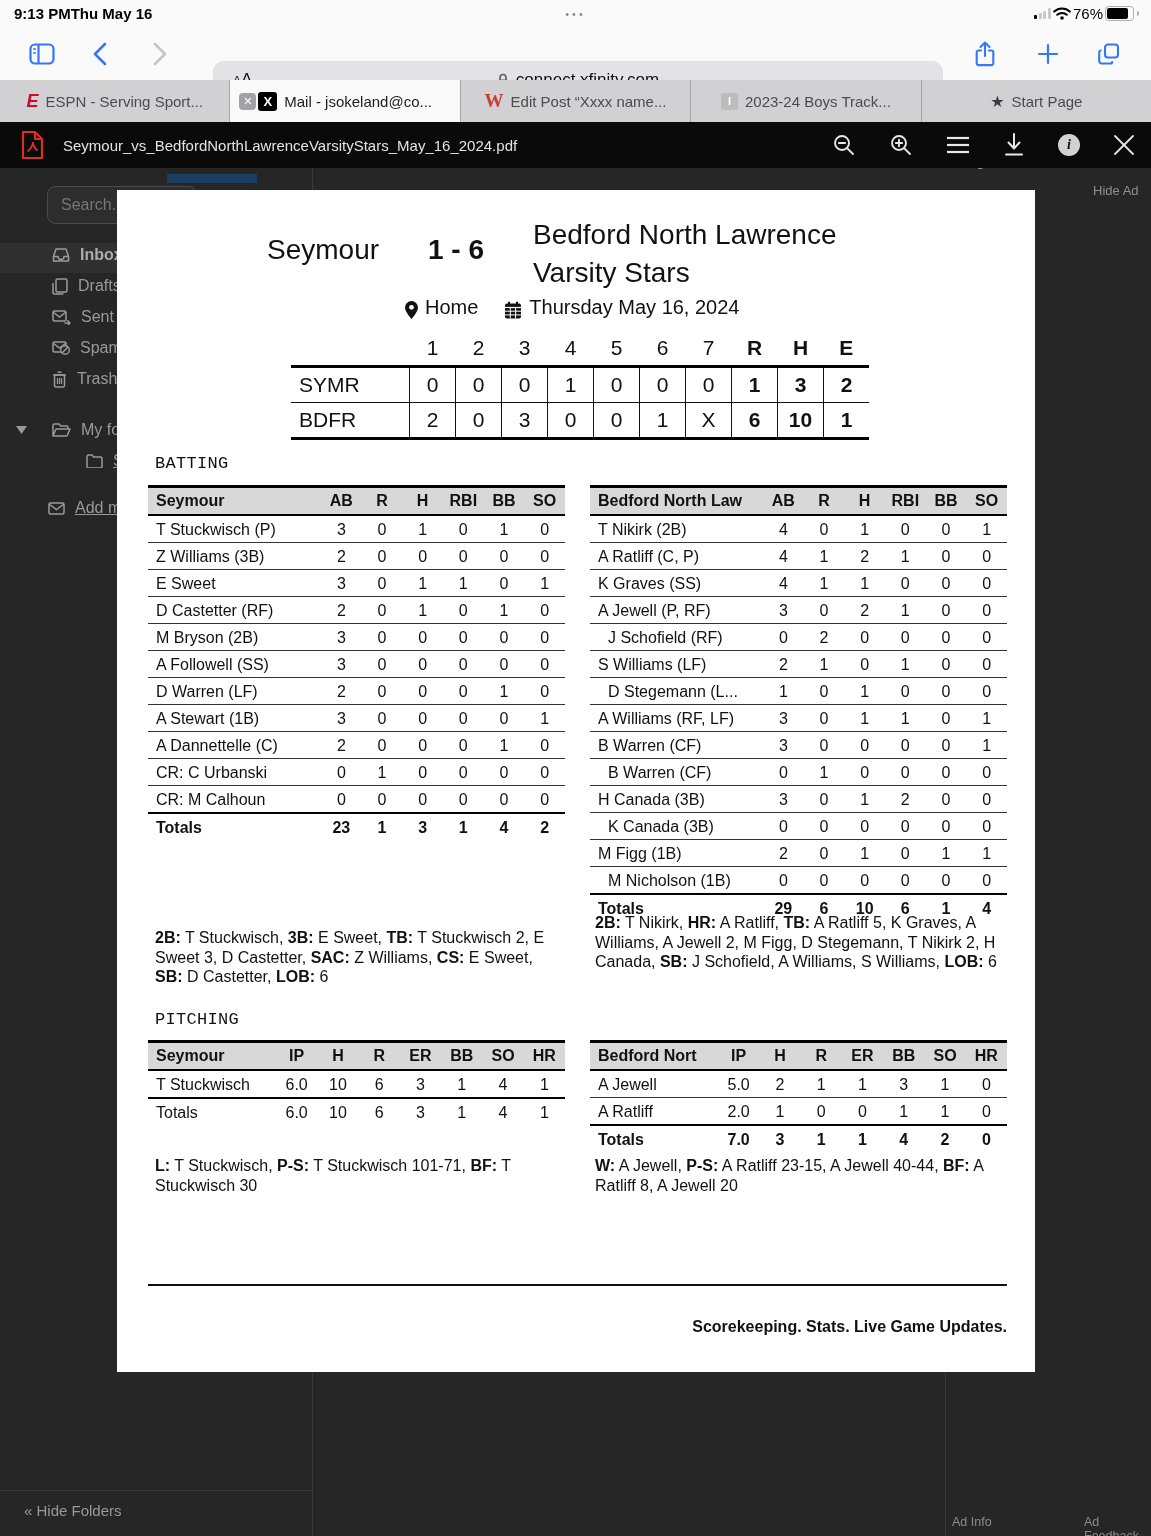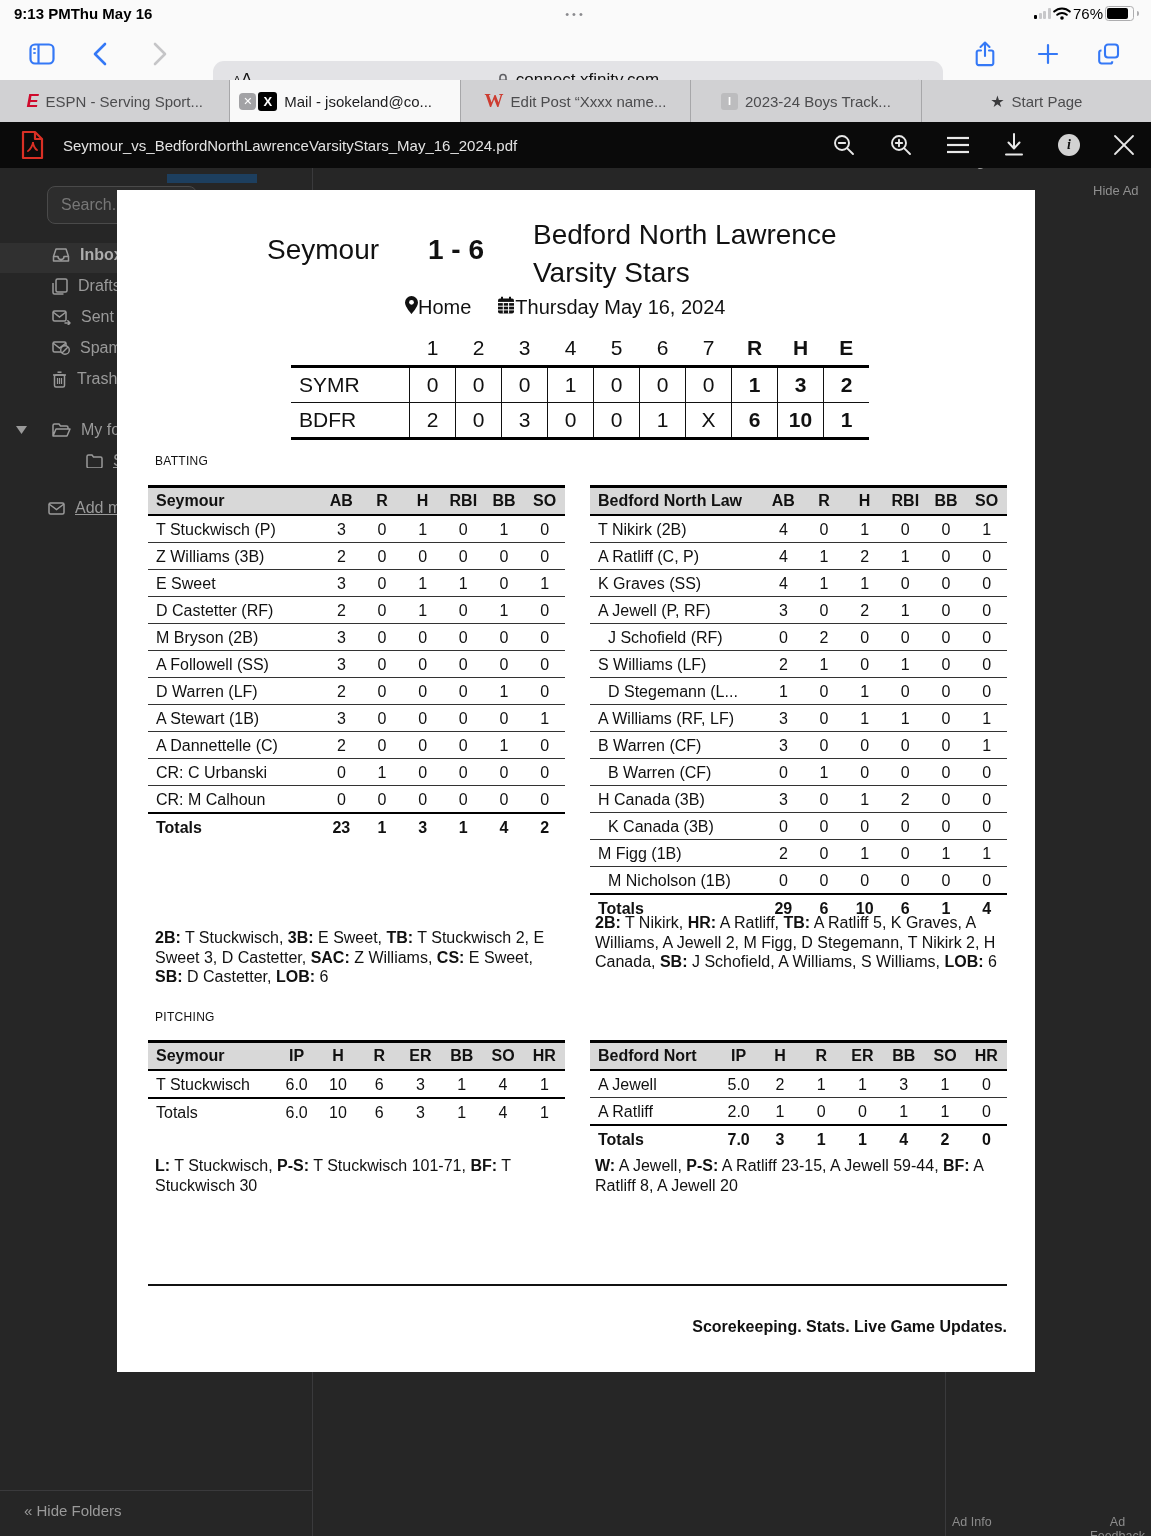--- a/index.html
+++ b/index.html
@@ -51,21 +51,21 @@
   .pdf-toolbar{position:absolute;top:122px;left:0;width:1151px;height:46px;background:#0a0a0a;z-index:3;
                display:flex;align-items:center;}
   .pdf-name{color:#e3e3e3;font-size:15px;margin-left:18px;}
   .pdf-actions{margin-left:auto;display:flex;align-items:center;gap:33px;padding-right:16px;}
   .pdf-actions>div{cursor:pointer;display:flex;align-items:center;justify-content:center;}
   .info-circ{width:22px;height:22px;border-radius:50%;background:#d2d2d2;color:#111;
              font-family:"Liberation Serif","DejaVu Serif",serif;font-weight:700;font-style:italic;font-size:14px;
              display:flex;align-items:center;justify-content:center;}
 
   
-  .bg-el{position:absolute;z-index:1;text-align:center;}
+  .bg-el{position:absolute;z-index:1;}
   .signout{left:963px;top:152px;color:#9a9a9a;font-size:15px;}
   .hide-ad{left:1093px;top:183px;color:#8f8f8f;font-size:13px;}
   .blue-tab{left:167px;top:174px;width:90px;height:9px;background:#1d3f5f;}
   .search-box{left:8px;top:186px;width:150px;height:38px;background:#2d2d2d;border:1px solid #4a4a4a;border-radius:8px;
               color:#777;font-size:16px;display:flex;align-items:center;padding-left:13px;box-sizing:border-box;margin-left:39px;}
   .inbox-hl{left:0;top:243px;width:160px;height:30px;background:#303030;}
   .side-item{position:absolute;display:flex;align-items:center;gap:10px;color:#9a9a9a;font-size:16px;white-space:nowrap;}
   .side-item.bold{font-weight:700;color:#adadad;}
   .side-item .lnk{text-decoration:underline;}
   .vdiv1{left:312px;top:168px;width:1px;height:1368px;background:#3a3a3c;}
@@ -75,34 +75,34 @@
   .ad-info{left:952px;top:1515px;color:#8c8c8c;font-size:12.5px;}
   .ad-feedback{left:1084px;top:1515px;color:#8c8c8c;font-size:12.5px;}
   .home-ind{left:399px;top:1520px;width:355px;height:6px;border-radius:3px;background:#f5f5f5;z-index:4;}
 
   
   .page{position:absolute;left:117px;top:190px;width:918px;height:1182px;background:#fff;z-index:2;color:#111;}
   .away-name{left:150px;top:44px;font-size:28px;}
   .score{left:311px;top:44px;font-size:28px;font-weight:700;}
   .home-name{left:416px;top:26px;font-size:28px;width:365px;line-height:38px;}
   .meta{left:288px;top:106px;display:flex;align-items:center;gap:26px;font-size:20px;}
-  .meta .mi{display:flex;align-items:flex-start;}
+  .meta .mi{display:flex;align-items:flex-end;gap:7px;}
 
   table{border-collapse:collapse;color:#111;}
   .line{position:absolute;left:174px;top:146px;font-size:21px;}
   .line th{font-weight:400;border-bottom:3px solid #000;padding:0 0 5px;text-align:center;width:45px;}
   .line th:first-child{width:110px;}
   .line th:nth-child(n+9){font-weight:700;}
   .line td{border:1.5px solid #111;text-align:center;padding:5px 0;width:45px;}
   .line td:first-child{border-left:none;text-align:left;padding-left:8px;width:110px;}
   .line td:last-child{border-right:none;}
   .line td:nth-child(n+9){font-weight:700;}
   .line tbody tr:last-child td{border-bottom:3px solid #000;}
 
-  .sec-head{font-size:12px;letter-spacing:.3px;}
+  .sec-head{font-size:17px;letter-spacing:.3px;font-family:Liberation Mono, monospace;}
   .bat-head{left:38px;top:264px;}
   .pit-head{left:38px;top:820px;}
 
   .stat{position:absolute;width:417px;font-size:16px;table-layout:fixed;}
   .stat th{background:#d8d8d8;font-weight:700;border-top:3px solid #000;border-bottom:2px solid #000;padding:4px 0;text-align:center;}
   .stat th:first-child{text-align:left;padding-left:8px;}
   .stat td{border-bottom:1px solid #333;text-align:center;padding:3.5px 0;line-height:19px;}
   .stat td.name{text-align:left;padding-left:8px;white-space:nowrap;overflow:hidden;}
   .stat td.indent{padding-left:18px;}
   .stat tr.top td{border-top:2.5px solid #000;}
@@ -821,19 +821,19 @@
           <td>1</td>
           <td>1</td>
           <td>4</td>
           <td>2</td>
           <td>0</td>
         </tr>
       </tbody>
   </table>
 
   <div class="notes notes-pit-l"><b>L:</b><span> T Stuckwisch, </span><b>P-S:</b><span> T Stuckwisch 101-71, </span><b>BF:</b><span> T Stuckwisch 30</span></div>
-  <div class="notes notes-pit-r"><b>W:</b><span> A Jewell, </span><b>P-S:</b><span> A Ratliff 23-15, A Jewell 59-44, </span><b>BF:</b><span> A Ratliff 8, A Jewell 20</span></div>
+  <div class="notes notes-pit-r"><b>W:</b><span> A Jewell, </span><b>P-S:</b><span> A Ratliff 23-15, A Jewell 40-44, </span><b>BF:</b><span> A Ratliff 8, A Jewell 20</span></div>
 
   <div class="abs page-rule"></div>
   <div class="abs page-footer">Scorekeeping. Stats. Live Game Updates.</div>
 </div>
 
 <div class="home-ind"></div>
 
 </body></html>

